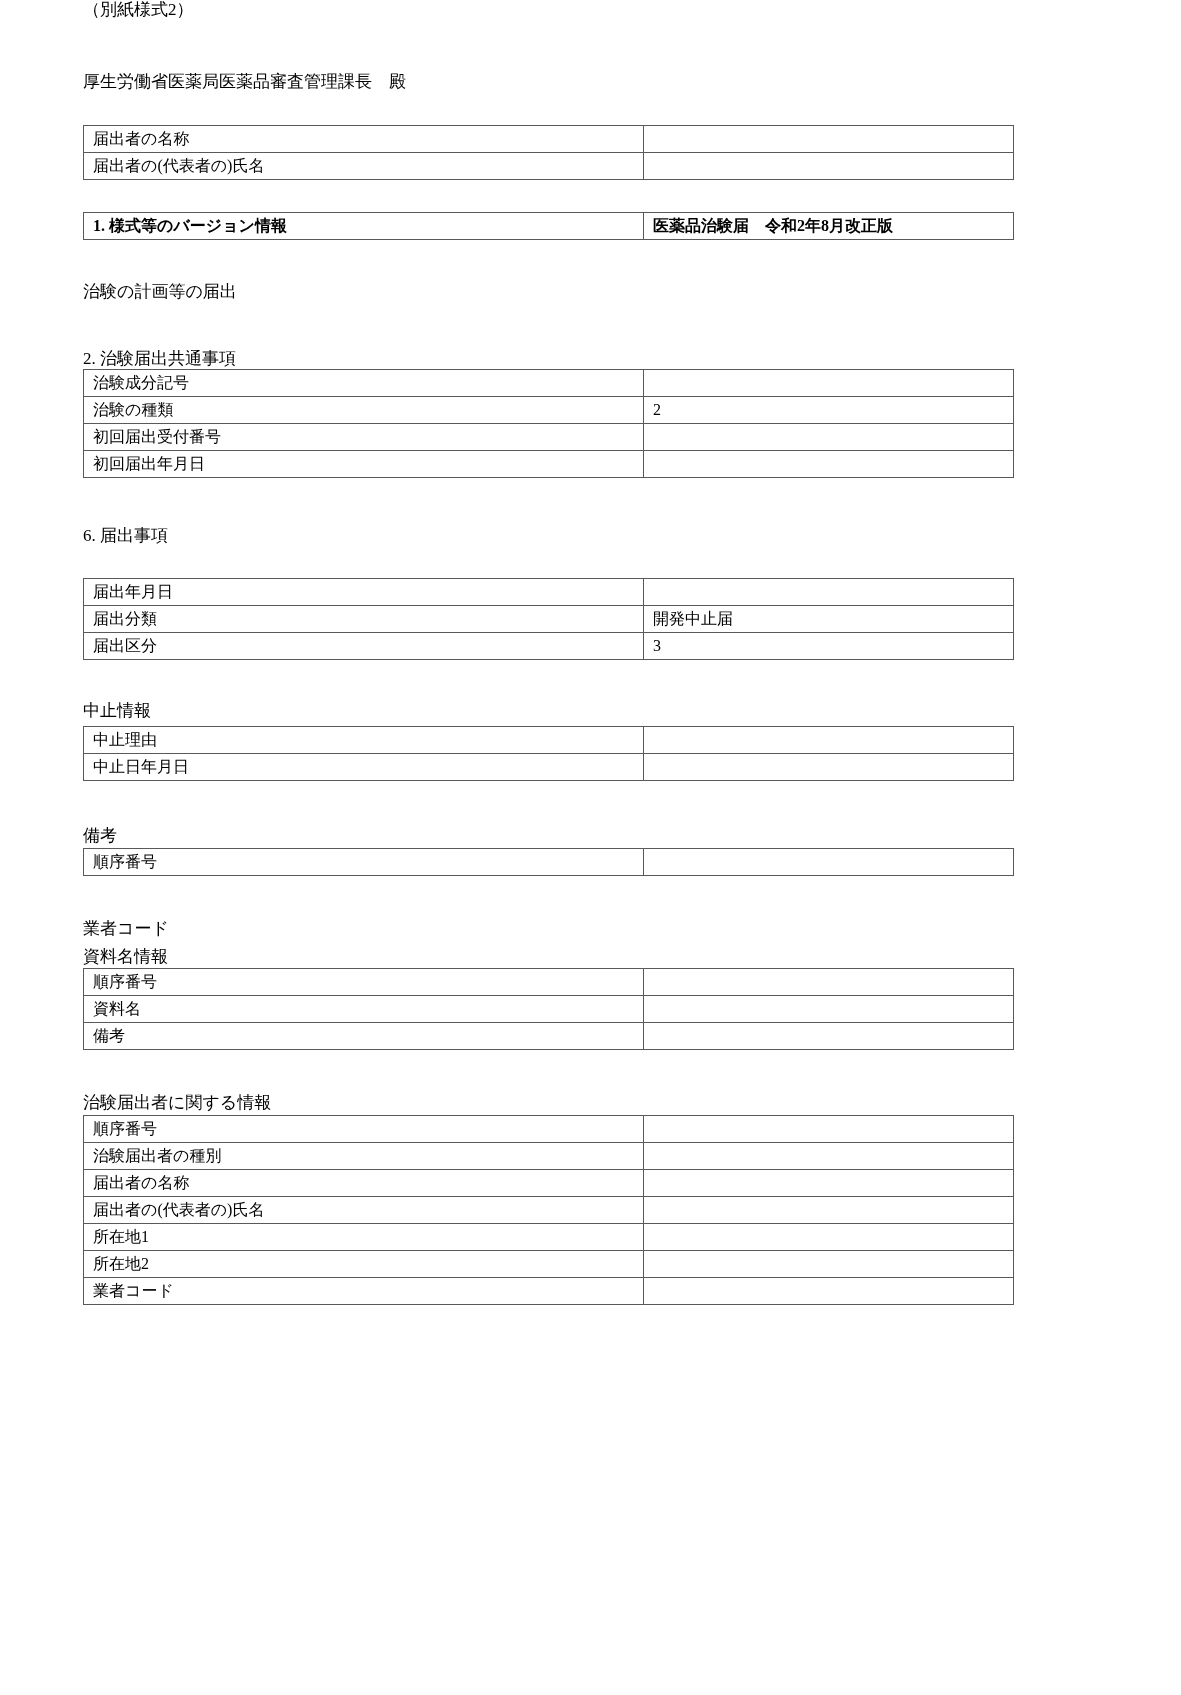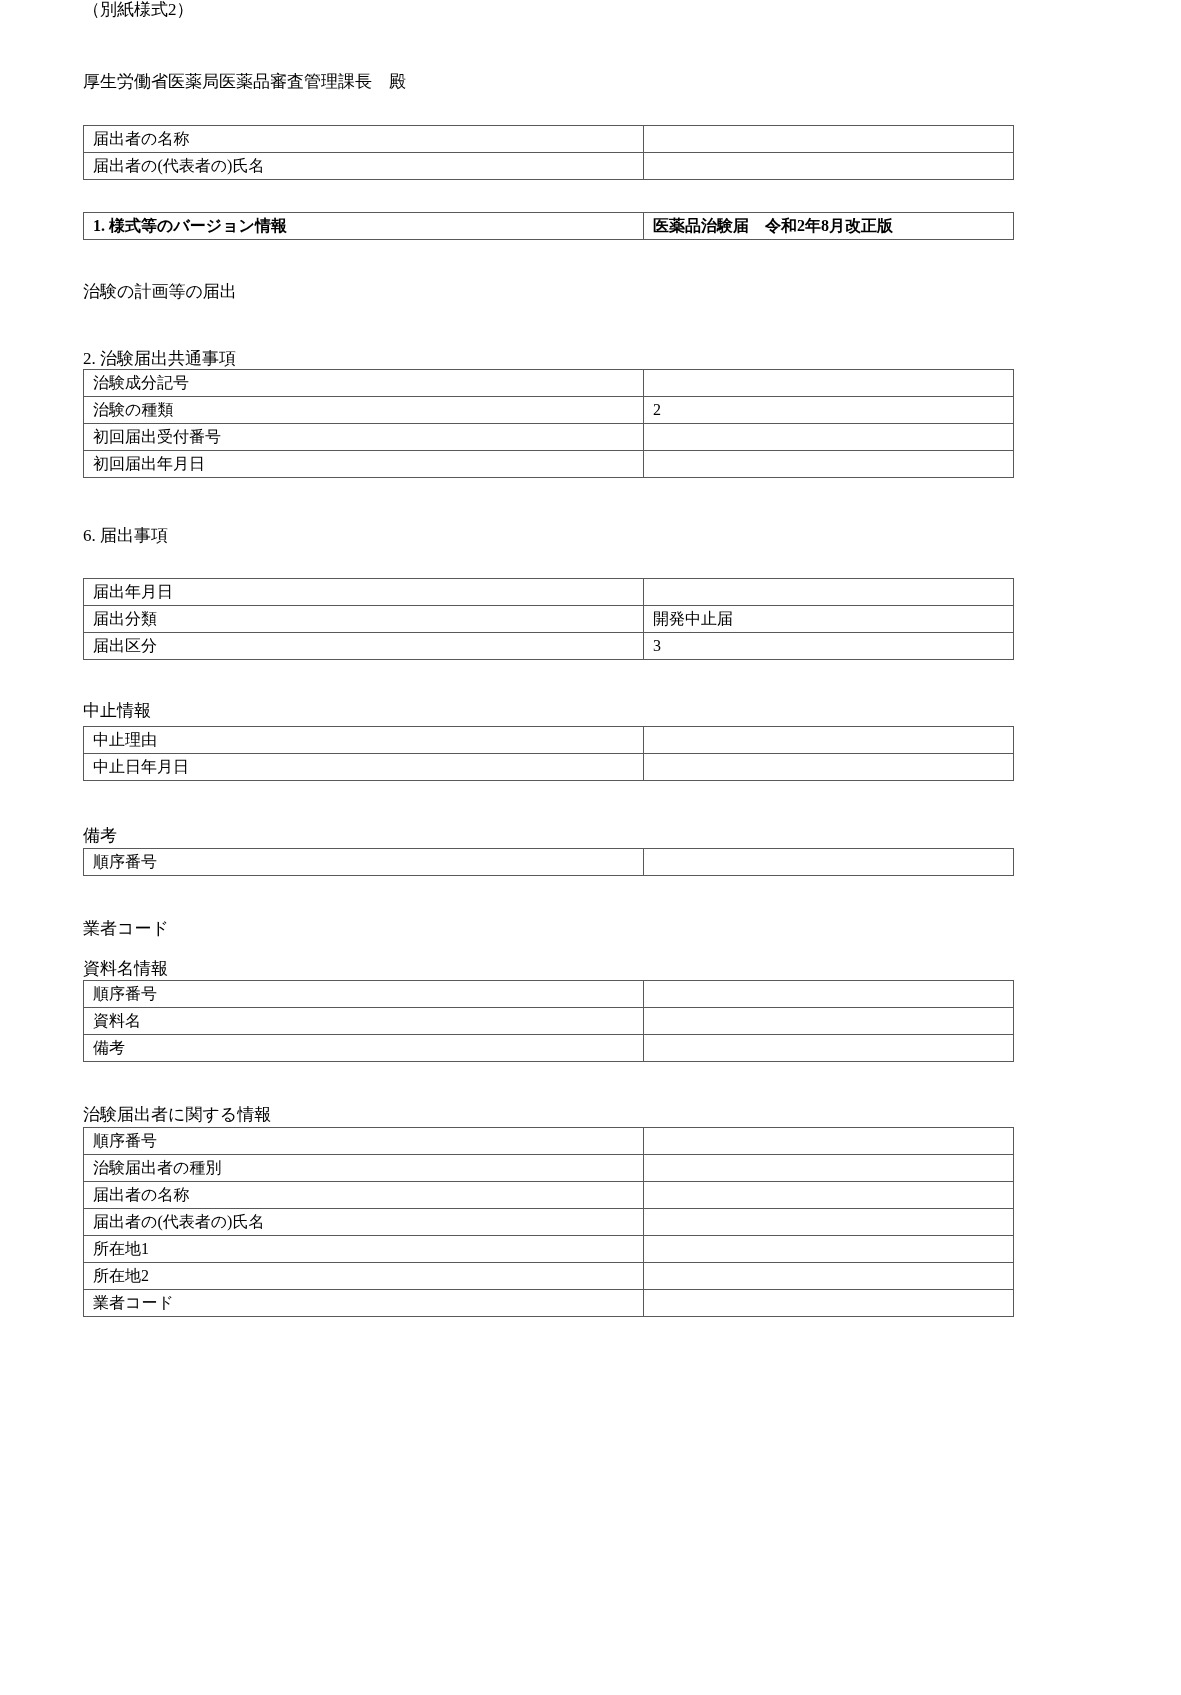--- a/index.html
+++ b/index.html
@@ -46,21 +46,21 @@
   .mt-h-plan         { margin-top: 42px; }
   .mt-h-common       { margin-top: 47px; }
   .mt-common-tbl     { }
   .mt-h-notif        { margin-top: 48px; }
   .mt-notif-tbl      { margin-top: 32px; }
   .mt-h-discont      { margin-top: 41px; }
   .mt-discont-tbl    { margin-top: 5px; }
   .mt-h-remarks      { margin-top: 45px; }
   .mt-remarks-tbl    { margin-top: 2px; }
   .mt-h-attached     { margin-top: 43px; }
-  .mt-h-docname      { margin-top: 20px; }
+  .mt-h-docname      { margin-top: 8px; }
   .mt-docname-tbl    { margin-top: 1px; }
   .mt-h-notifinfo    { margin-top: 43px; }
   .mt-notifinfo-tbl  { margin-top: 2px; }
 </style>
 </head>
 <body>
 
 <div class="page">
 
   <p class="text-line">（別紙様式2）</p>

